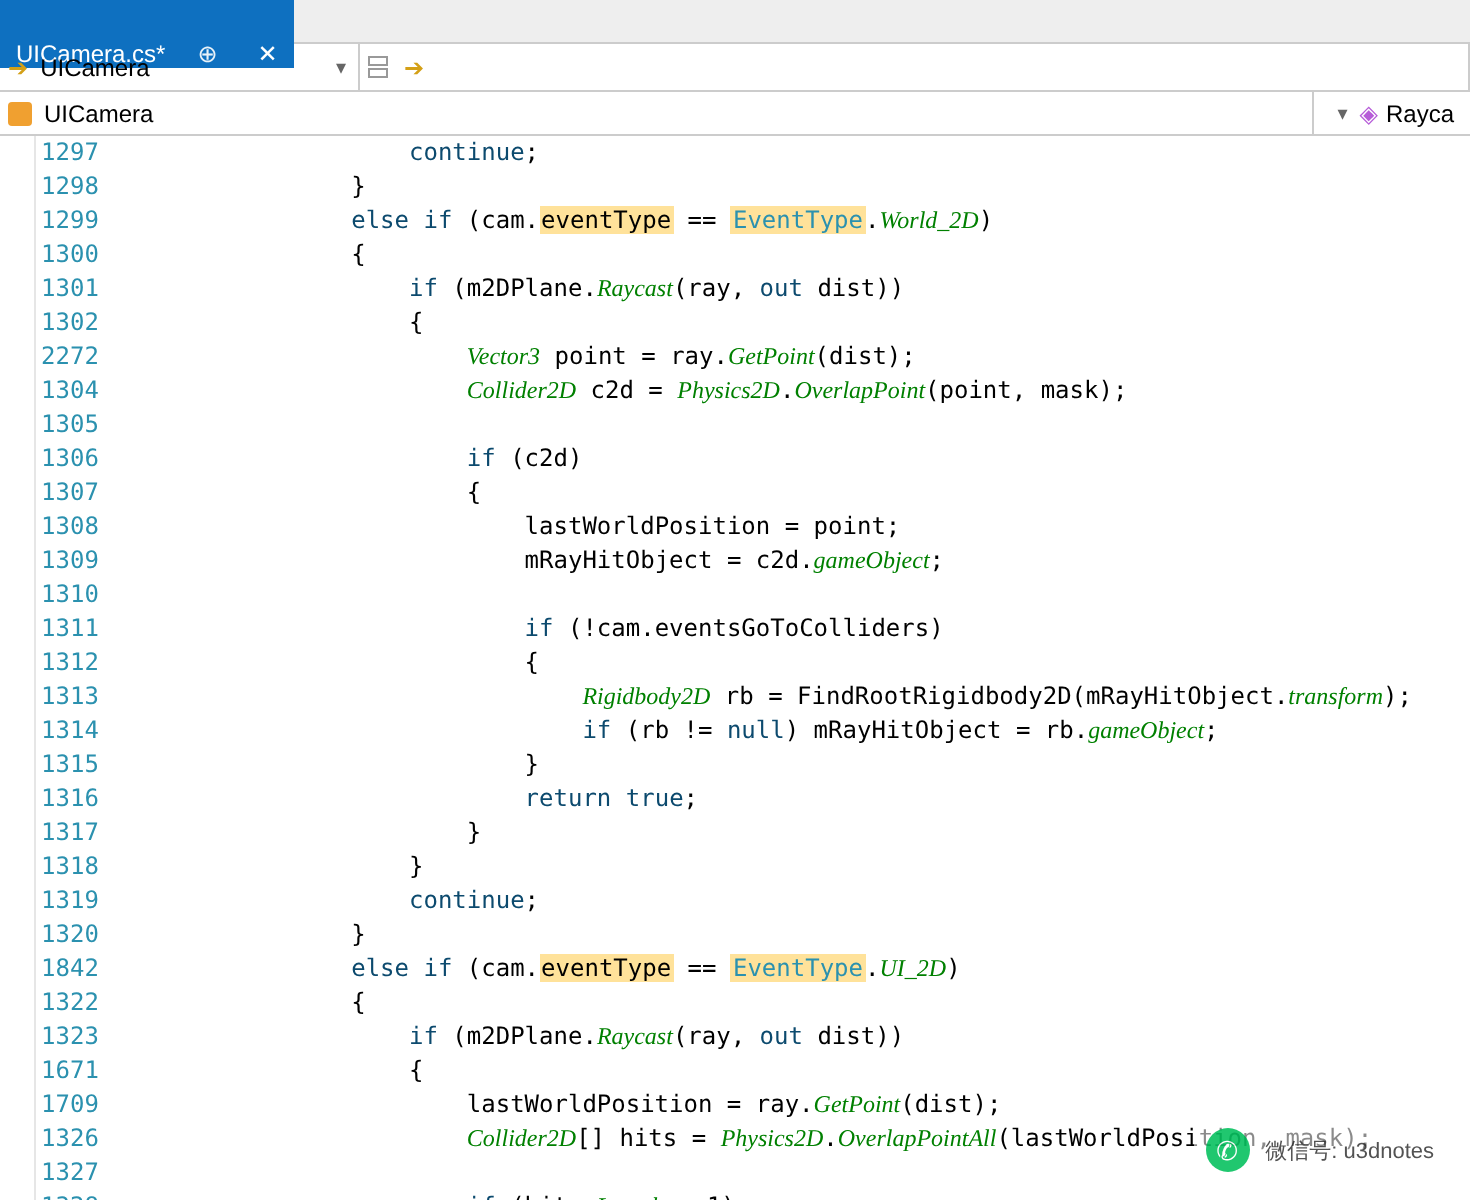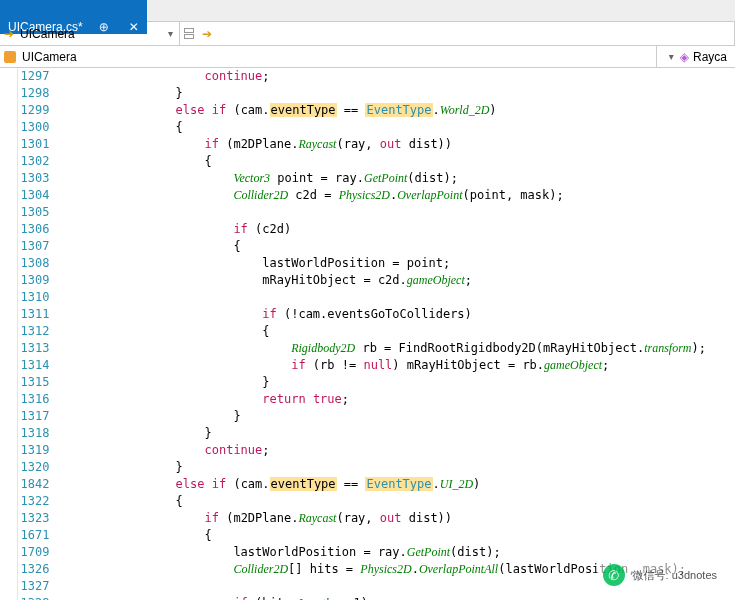--- a/index.html
+++ b/index.html
@@ -18,21 +18,21 @@
 .crumb-row { height:22px; border-bottom:1px solid #ccc; display:flex; align-items:center; background:#fff; padding:0 4px; }
 .crumb-row .ico { width:12px; height:12px; background:#f0a030; margin-right:6px; border-radius:2px; }
 .right-cell { margin-left:auto; display:flex; align-items:center; border-left:1px solid #ccc; height:100%; padding:0 4px 0 8px; }
 .method-ico { color:#b65cd8; margin-right:4px; }
 .editor { display:flex; height:calc(600px - 22px - 24px - 22px); font-family:Consolas,monospace; font-size:12px; line-height:17px; overflow:hidden; }
 .gutter-margin { width:18px; background:#fff; border-right:1px solid #e6e6e6; }
 .gutter { width:40px; background:#fff; color:#2b91af; text-align:center; padding-right:6px; }
 .gutter div { height:17px; }
 .code { flex:1; white-space:pre; padding-left:2px; color:#000; position:relative; }
 .code .line { height:17px; }
-.k { color:#be185d; }
+.k { color:#0c4a6e; }
 .t { color:#2b91af; }
 .c { color:#008000; font-style:italic;font-family:Liberation Serif, serif; }
 .hl { background:#ffe29a; padding:0 1px; }
 .watermark { position:absolute; right:12px; bottom:12px; display:flex; align-items:center; gap:8px; opacity:.9; background:rgba(255,255,255,.6); padding:2px 6px; border-radius:3px; }
 .wm-ico { width:22px; height:22px; border-radius:50%; background:#08c160; display:flex; align-items:center; justify-content:center; color:#fff; font-size:13px; }
 .wm-txt { color:#404040; font-size:11px; }
 </style>
 </head>
 <body>
 
@@ -71,21 +71,21 @@
 
 <div class="editor">
   <div class="gutter-margin"></div>
   <div class="gutter" id="gutter">
       <div>1297</div>
       <div>1298</div>
       <div>1299</div>
       <div>1300</div>
       <div>1301</div>
       <div>1302</div>
-      <div>1303</div>
+      <div>2272</div>
       <div>1304</div>
       <div>1305</div>
       <div>1306</div>
       <div>1307</div>
       <div>1308</div>
       <div>1309</div>
       <div>1310</div>
       <div>1311</div>
       <div>1312</div>
       <div>1313</div>

